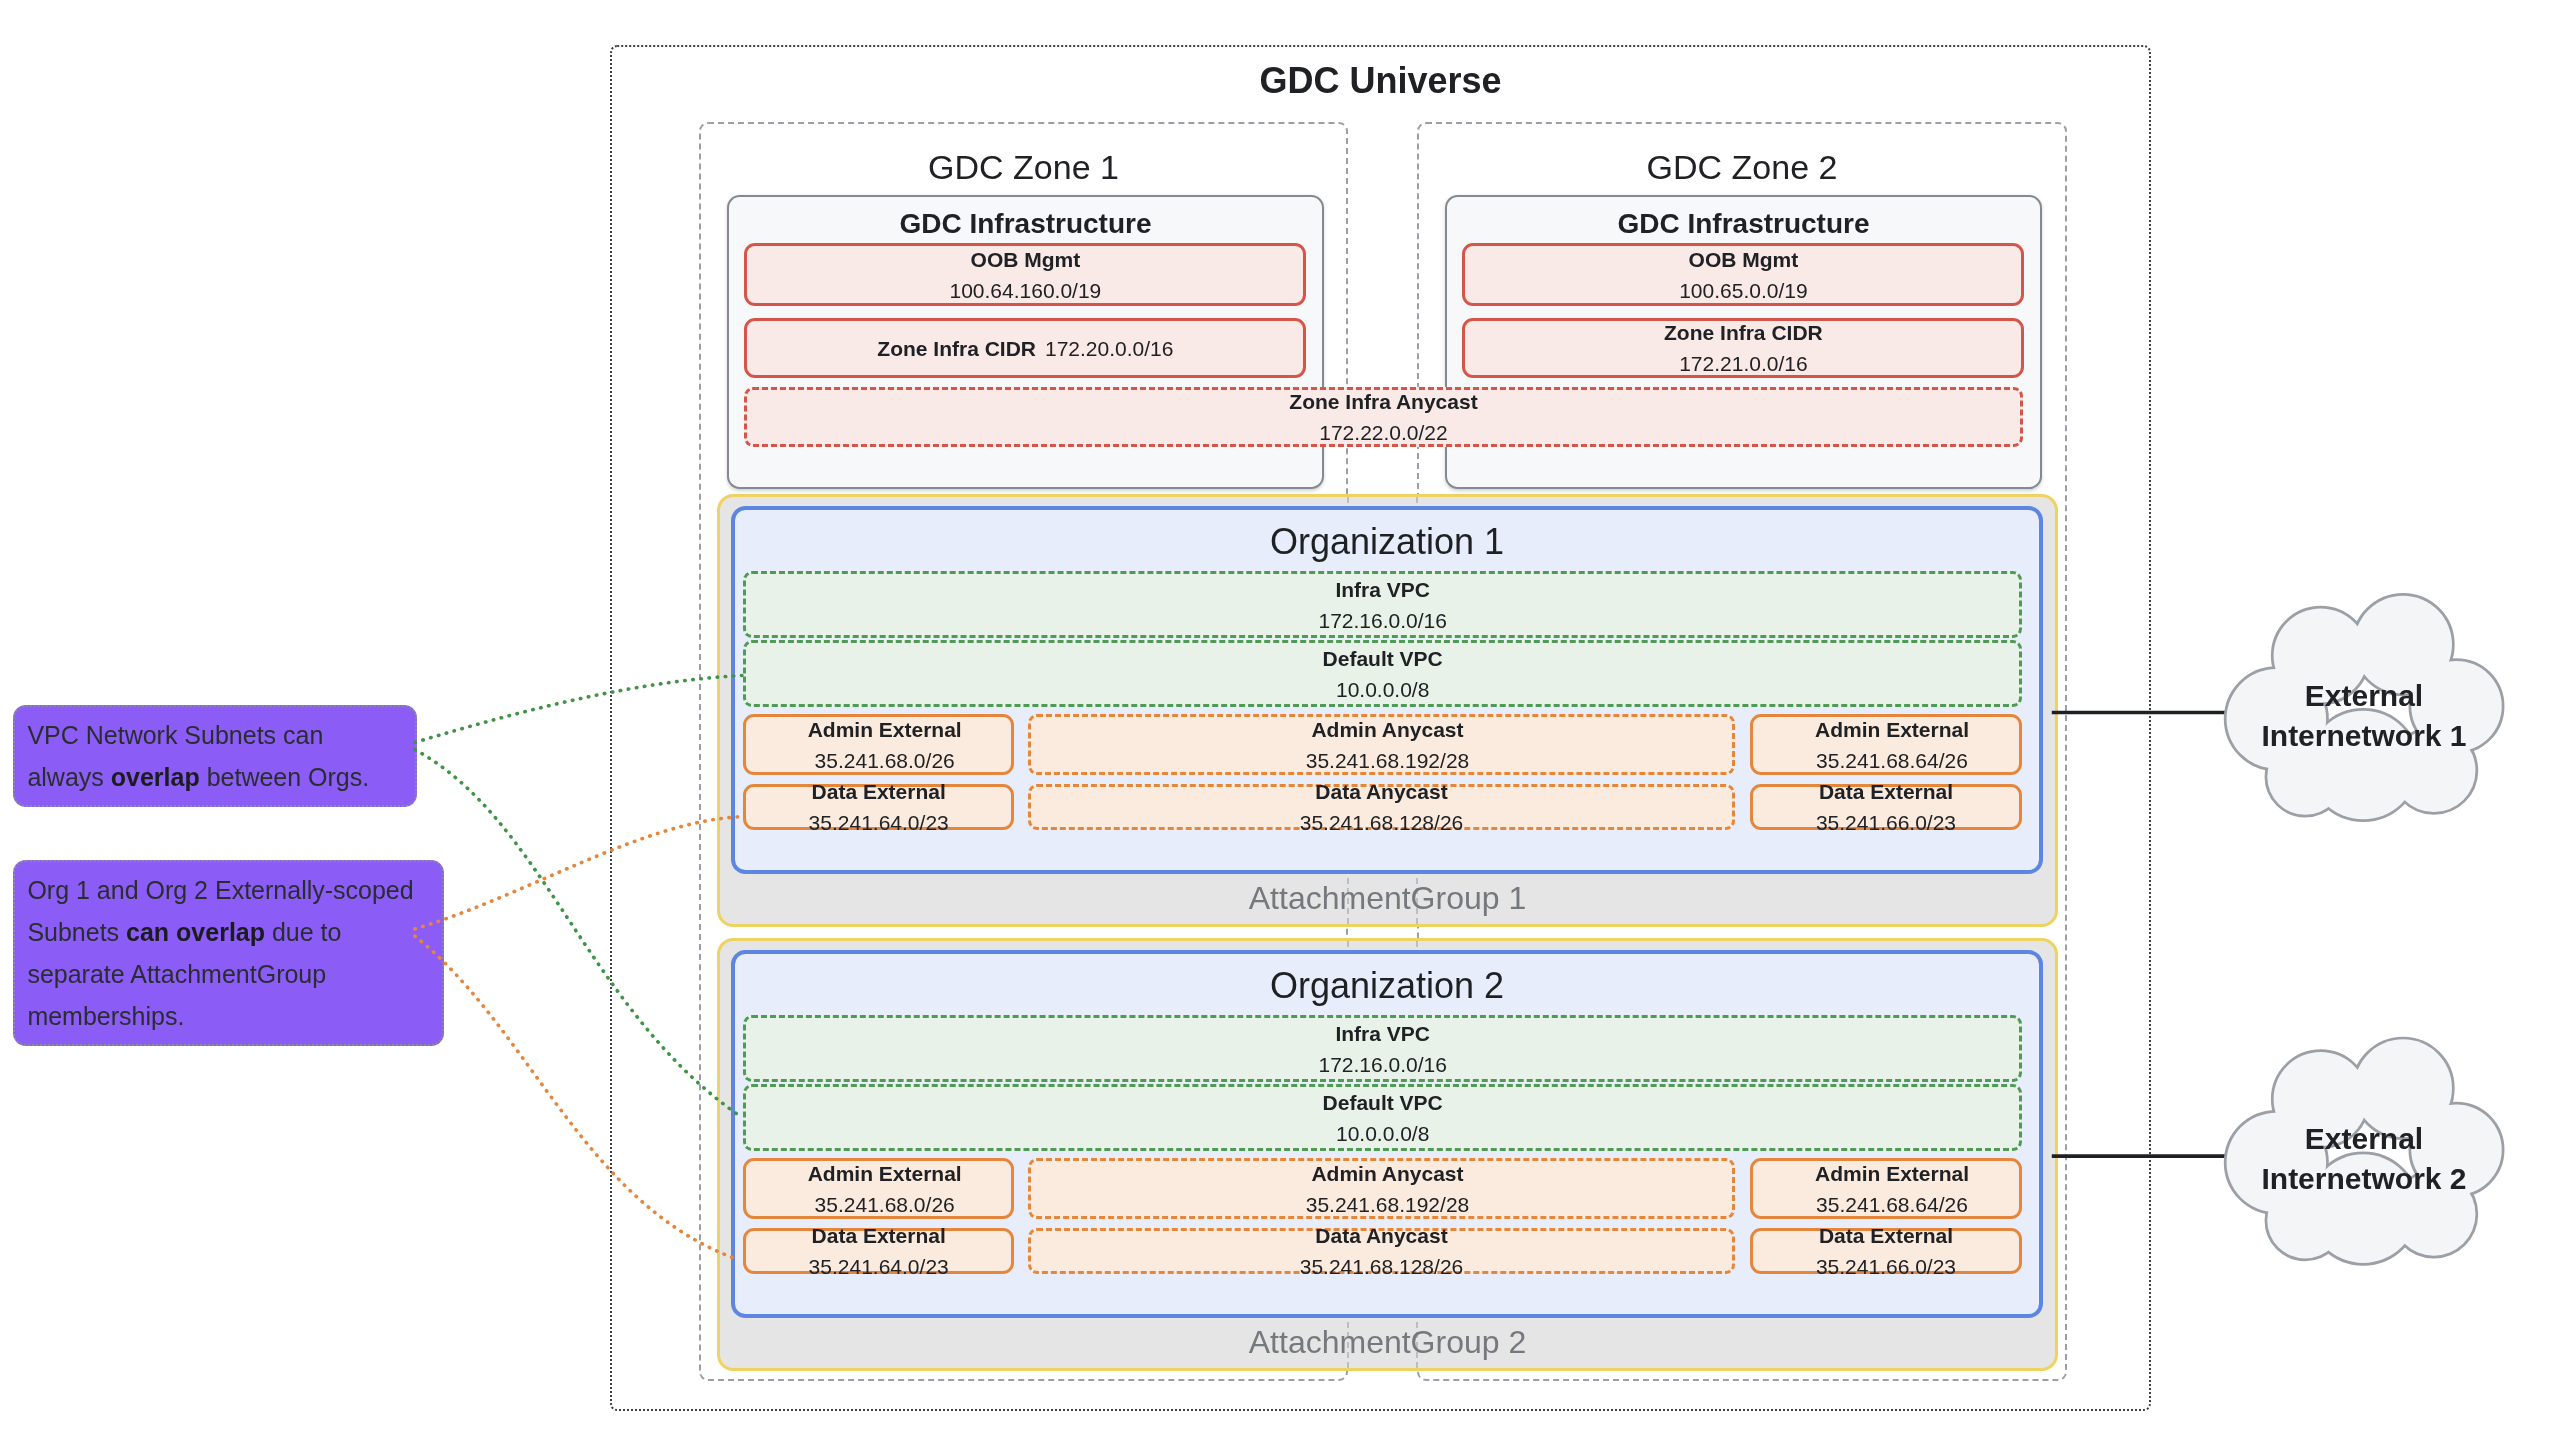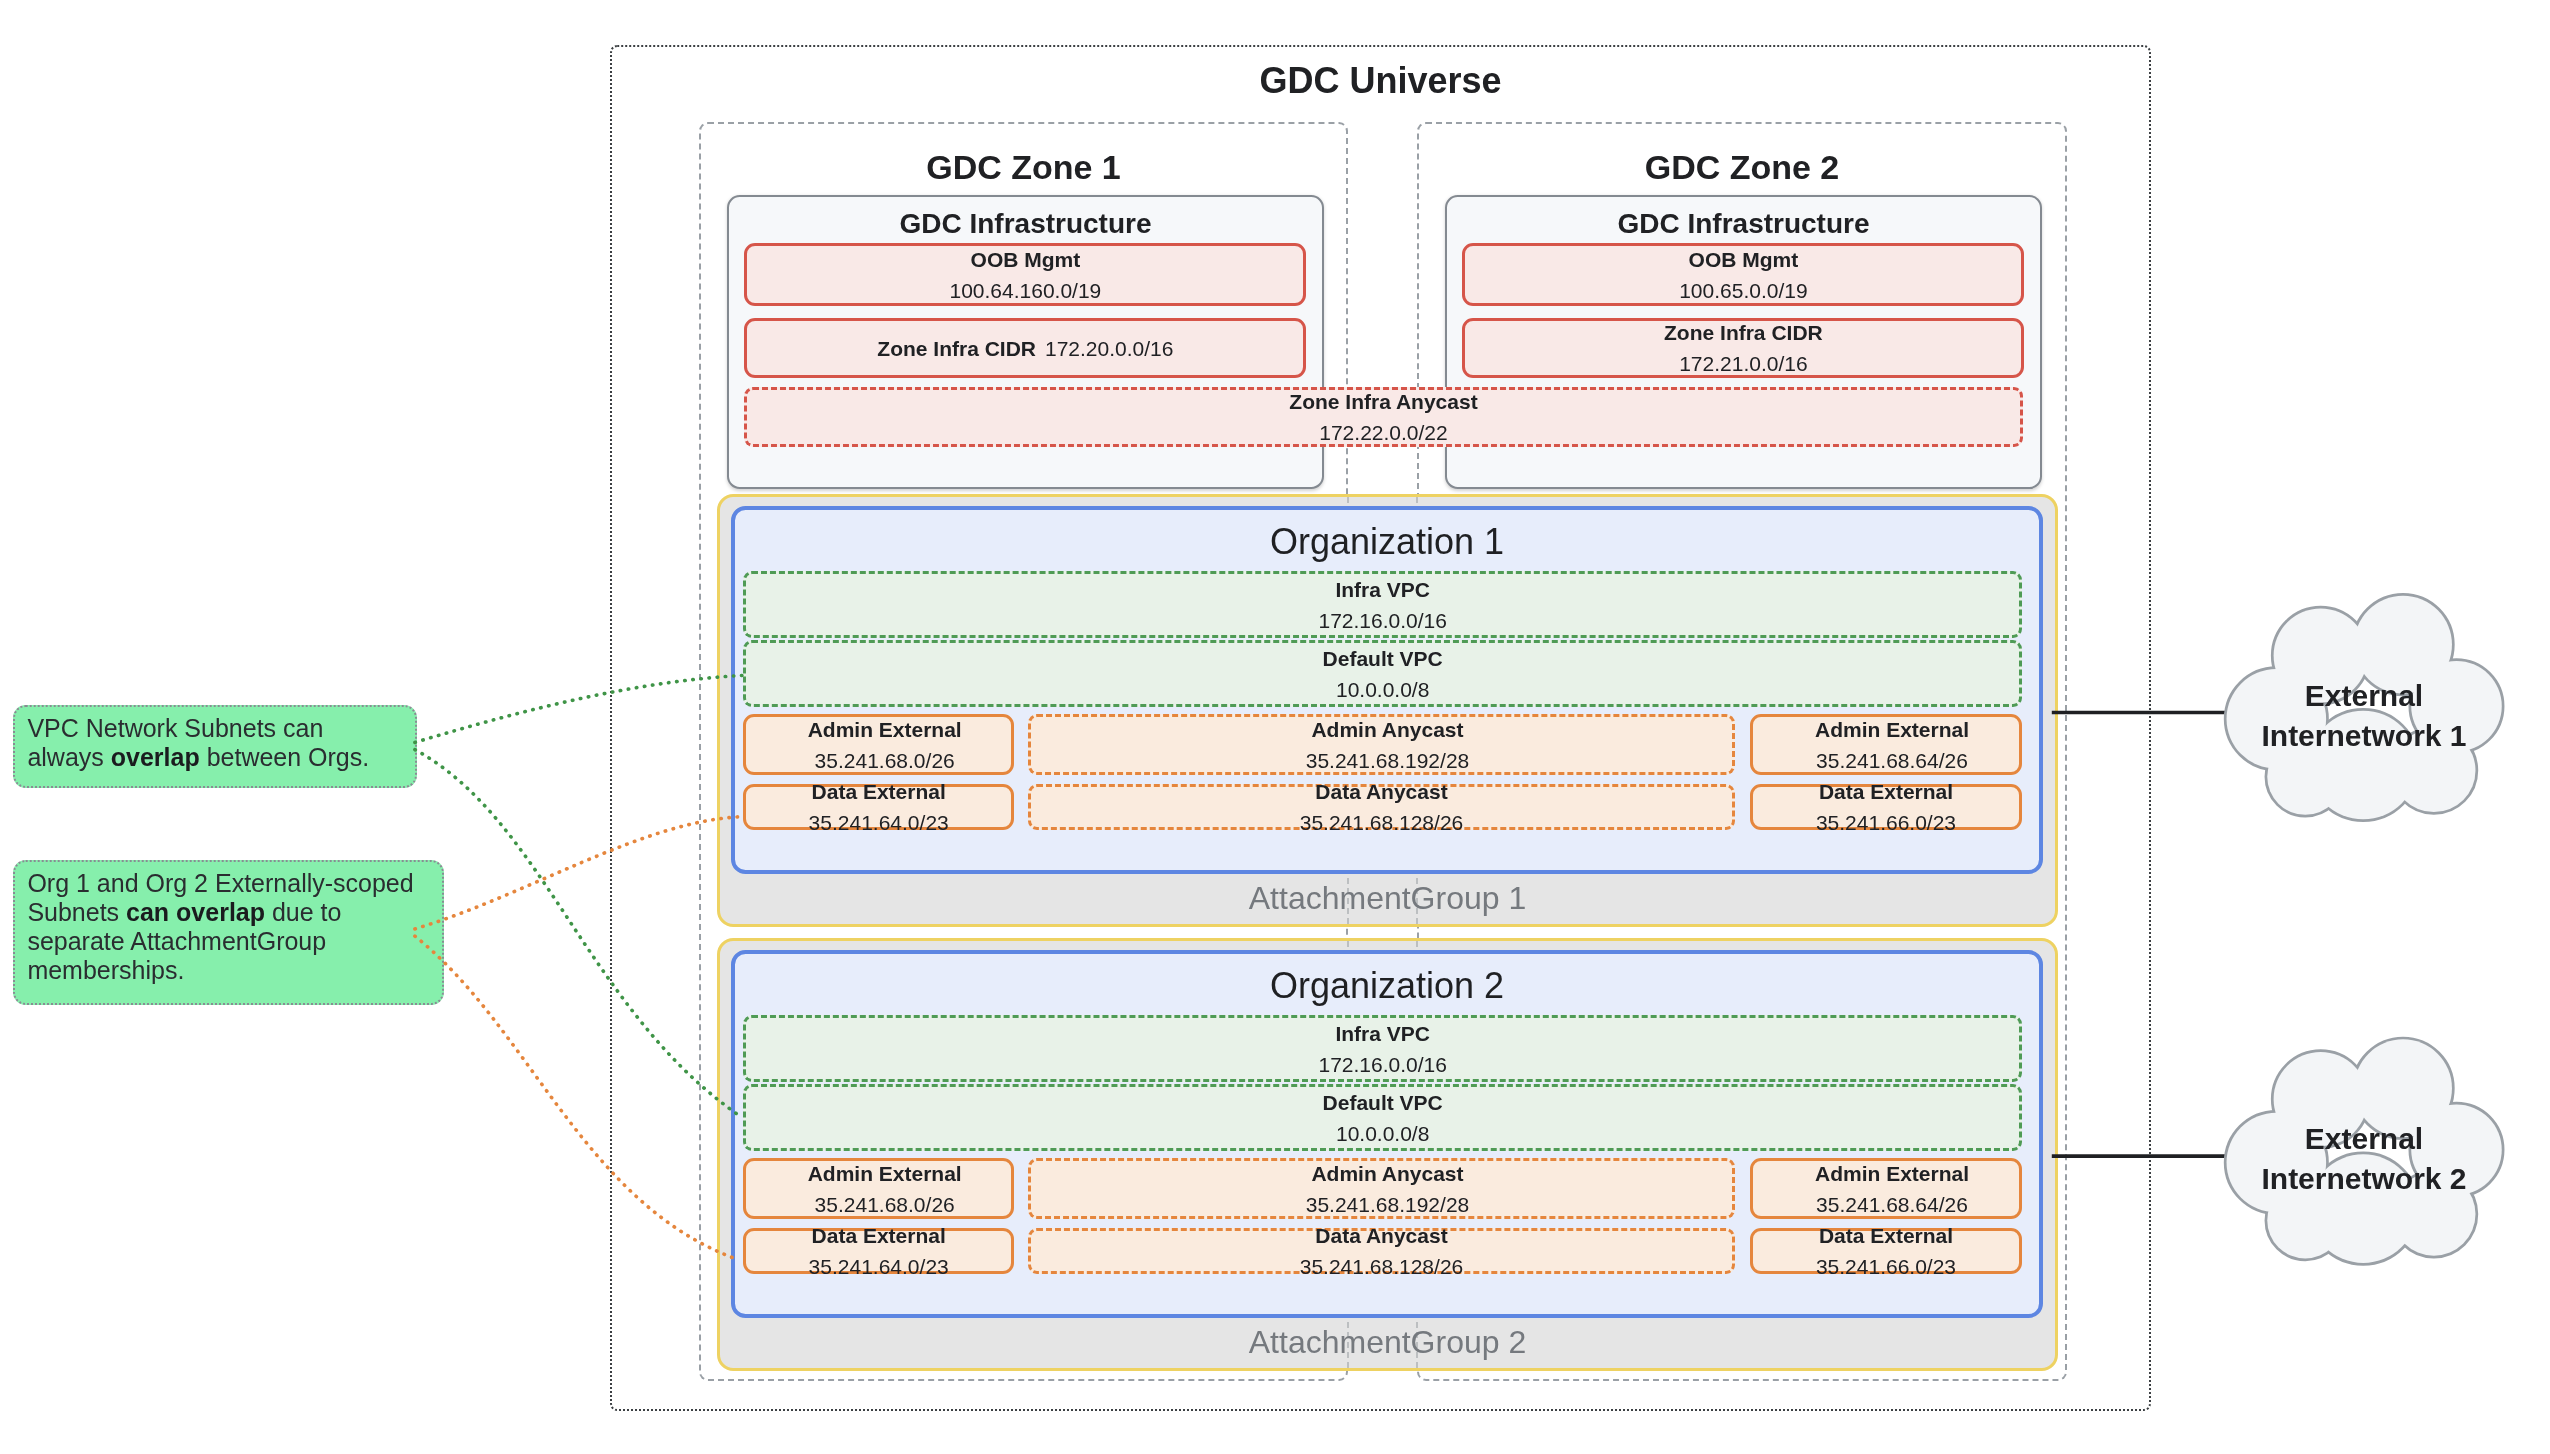--- a/index.html
+++ b/index.html
@@ -6,21 +6,21 @@
   .canvas{position:relative;width:2550px;height:1454px;background:#ffffff;overflow:hidden;}
 
   
   .universe{position:absolute;left:610px;top:45px;width:1541px;height:1366px;border:2.7px dotted #3c4043;border-radius:7.2px;box-sizing:border-box;}
   .universe-title{position:absolute;left:610px;top:60px;width:1541px;text-align:center;font-size:36px;font-weight:bold;}
 
   
   .zone{position:absolute;top:122px;height:1259px;border:2.7px dashed #9aa0a6;border-radius:9px;box-sizing:border-box;}
   .zone-1{left:699px;width:649px;}
   .zone-2{left:1417px;width:650px;}
-  .zone-title{margin-top:23.5px;text-align:center;font-size:34px;font-weight:bold;}
+  .zone-title{margin-top:23.5px;text-align:center;font-size:34px;font-weight:normal;}
 
   
   .infra{position:absolute;top:195px;width:597px;height:294px;background:#f6f8fa;border:2.7px solid #848a91;border-radius:12.7px;box-sizing:border-box;box-shadow:0 1.8px 3.6px rgba(0,0,0,.18);}
   .infra-1{left:727px;}
   .infra-2{left:1445px;}
   .infra-title{margin-top:11px;text-align:center;font-size:28px;font-weight:bold;}
 
   .box{position:absolute;box-sizing:border-box;display:flex;flex-direction:column;align-items:center;justify-content:center;border-radius:11px;font-size:21px;line-height:31px;text-align:center;}
   .box .b{font-weight:bold;}
   .row{flex-direction:row;gap:9px;}
@@ -49,21 +49,21 @@
   .vpc-default{top:130px;text-align:right;}
   .orange{background:#faebde;border:3.6px solid #e5863d;}
   .orange.dashed{border-style:dashed;border-radius:9px;}
   .r-admin{top:204px;height:61px;padding-left:12px;}
   .r-data{top:274px;height:46px;}
   .c-left{left:8.2px;width:271px;}
   .c-mid{left:293px;width:707px;}
   .c-right{left:1015px;width:272px;}
 
   
-  .note{position:absolute;border:2.7px dotted #888d93;border-radius:12.7px;padding:7.2px 12.7px;font-size:25px;line-height:29px;color:#2a2d30;background:#86efac;box-sizing:border-box;z-index:4;}
+  .note{position:absolute;border:2.7px dotted #888d93;border-radius:12.7px;padding:7.2px 12.7px;font-size:25px;line-height:42px;color:#2a2d30;background:#8b5cf6;box-sizing:border-box;z-index:4;}
   .note-1{left:12.7px;top:705px;width:404px;min-height:83px;}
   .note-2{left:12.7px;top:860px;width:431px;min-height:145px;}
   .note b{color:#1a1c1e;}
 
   
   .cloud-label{position:absolute;width:272px;text-align:center;font-size:30px;line-height:40px;font-weight:bold;z-index:10;}
   .cloud-label-1{left:2228px;top:676px;}
   .cloud-label-2{left:2228px;top:1119px;}
 
   svg.overlay{position:absolute;left:0;top:0;width:2550px;height:1454px;pointer-events:none;z-index:9;}

